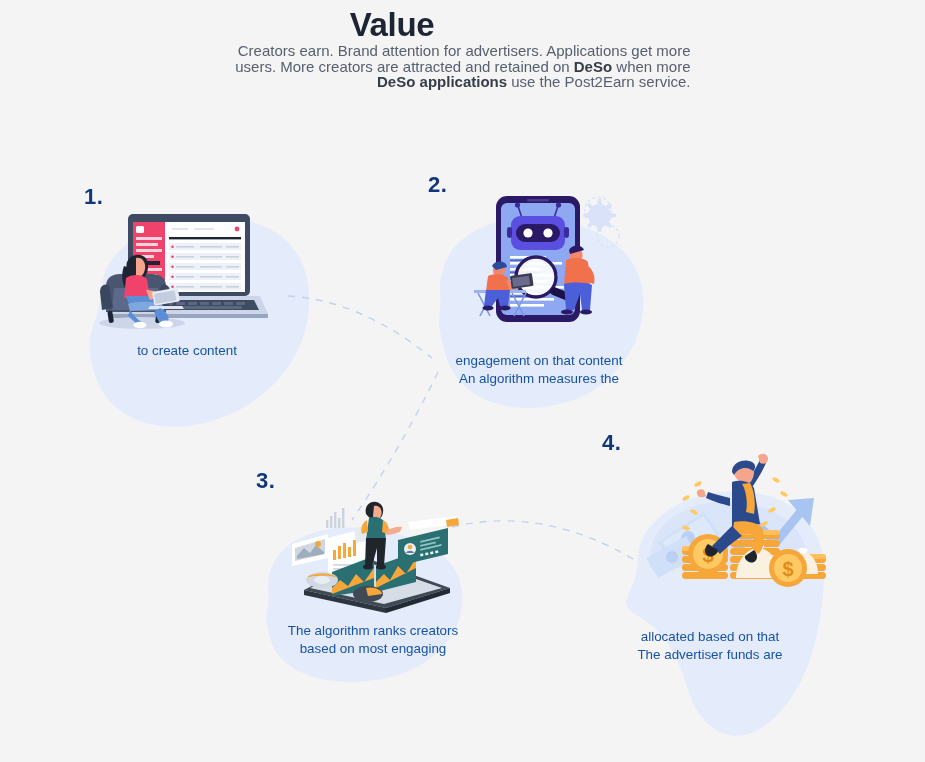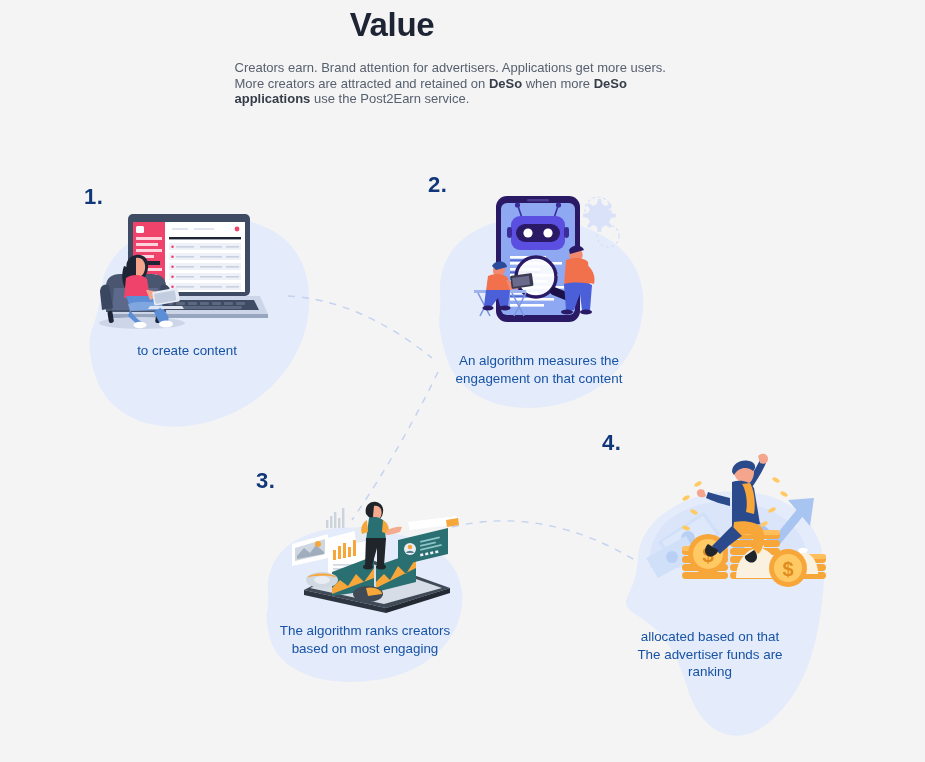--- a/index.html
+++ b/index.html
@@ -12,23 +12,23 @@
   #page { position: relative; width: 925px; height: 762px; }
 
   
   .page-title {
     position: absolute; left: 0; top: 6px; width: 784px;
     text-align: center;
     font-size: 33px; font-weight: bold; color: #1d2433;
     letter-spacing: -0.3px;
   }
   .page-subtitle {
-    position: absolute; left: 50%; transform: translateX(-50%); top: 60px;
-    width: 456px; text-align: left;
-    font-size: 13px; line-height: 15.5px; color: #56606e;
+    position: absolute; left: 50%; transform: translateX(-50%); top: 43px;
+    width: 456px; text-align: right;
+    font-size: 15px; line-height: 15.5px; color: #56606e;
   }
   .page-subtitle b { color: #353d49; font-weight: bold; }
 
   
   .step { position: absolute; }
   .blob {
     position: absolute; left: 0; top: 0;
     width: 100%; height: 100%;
     z-index: 0;
   }
@@ -252,22 +252,22 @@
         <path d="M14 82 C20 79 30 79 34 84 L36 97 L12 97 Z" fill="#f2714d"></path>
         <path d="M32 86 C38 87 44 90 46 94 L36 96 Z" fill="#f2886d"></path>
         <rect x="36" y="82" width="22" height="13" rx="1.5" fill="#3a3a52" transform="rotate(-8 36 82)"></rect>
         <rect x="38" y="84" width="17" height="9" fill="#6a6a8c" transform="rotate(-8 38 84)"></rect>
         <path d="M12 96 L36 96 L34 112 L26 112 L24 104 L18 112 L10 112 Z" fill="#4a5fd8"></path>
         <ellipse cx="14" cy="114" rx="5.5" ry="2.4" fill="#2a1a66"></ellipse>
         <ellipse cx="31" cy="114" rx="5.5" ry="2.4" fill="#2a1a66"></ellipse>
       </svg>
     </div>
     <div class="caption" style="left:-6px; top:180px; width:234px;">
+      <div>engagement on that content</div>
       <div>An algorithm measures the</div>
-      <div>engagement on that content</div>
     </div>
   </div>
 
   <div class="step" style="left:248px; top:472px; width:226px; height:220px;">
     <div class="blob">
       <svg viewBox="0 0 226 220" preserveAspectRatio="none">
         <path d="M20 118 C18 76 60 52 112 56 C164 60 210 78 214 120 C218 162 184 200 128 208 C72 216 30 198 22 166 C14 134 22 148 20 118 Z" fill="#e4ebfb"></path>
       </svg>
     </div>
     <div class="step-num" style="left:8px; top:-4px;">3.</div>
@@ -361,21 +361,21 @@
           <path d="M99 22 C104 20 112 21 114 26 L116 44 L96 44 Z" fill="#2a6f72"></path>
           <path d="M113 24 C118 27 120 33 118 38 L112 36 Z" fill="#f7a63a"></path>
           <path d="M97 24 C92 27 90 33 92 38 L98 36 Z" fill="#f7a63a"></path>
           <path d="M117 34 C122 32 128 30 132 31 L130 36 C126 37 120 39 116 39 Z" fill="#f4ab8e"></path>
           <path d="M96 42 L116 42 L114 70 L107 70 L107 52 L102 70 L95 70 Z" fill="#20242b"></path>
           <ellipse cx="98" cy="71" rx="5" ry="2.4" fill="#20242b"></ellipse>
           <ellipse cx="111" cy="71" rx="5" ry="2.4" fill="#20242b"></ellipse>
         </g>
       </svg>
     </div>
-    <div class="caption" style="left:4px; top:150px; width:226px;">
+    <div class="caption" style="left:12px; top:150px; width:226px;">
       <div>The algorithm ranks creators</div>
       <div>based on most engaging</div>
     </div>
   </div>
 
   <div class="step" style="left:590px; top:430px; width:240px; height:310px;">
     <div class="blob">
       <svg viewBox="0 0 240 310" preserveAspectRatio="none">
         <path d="M48 128 C50 86 104 56 158 62 C212 68 238 104 234 152 C230 200 222 252 184 288 C146 324 110 300 98 260 C86 220 74 202 48 186 C22 170 46 170 48 128 Z" fill="#e4ebfb"></path>
       </svg>
@@ -479,17 +479,16 @@
           <path d="M110 72 C120 70 134 72 138 78 C142 86 140 100 134 104 L126 96 C130 92 130 86 126 84 C118 84 112 86 108 90 Z" fill="#f7a63a"></path>
           <path d="M108 76 C102 82 94 90 88 96 L96 104 C104 96 112 90 118 86 Z" fill="#2a4a8c"></path>
           <path d="M84 94 C80 98 80 104 84 106 C88 108 94 104 94 100 Z" fill="#20242b"></path>
           <path d="M130 100 C134 104 134 110 130 112 C126 114 120 110 121 106 Z" fill="#20242b"></path>
         </g>
       </svg>
     </div>
     <div class="caption" style="left:12px; top:198px; width:216px;">
       <div>allocated based on that</div>
       <div>The advertiser funds are</div>
-      <div>ranking</div>
     </div>
   </div>
 
 </div>
 
 </body></html>

